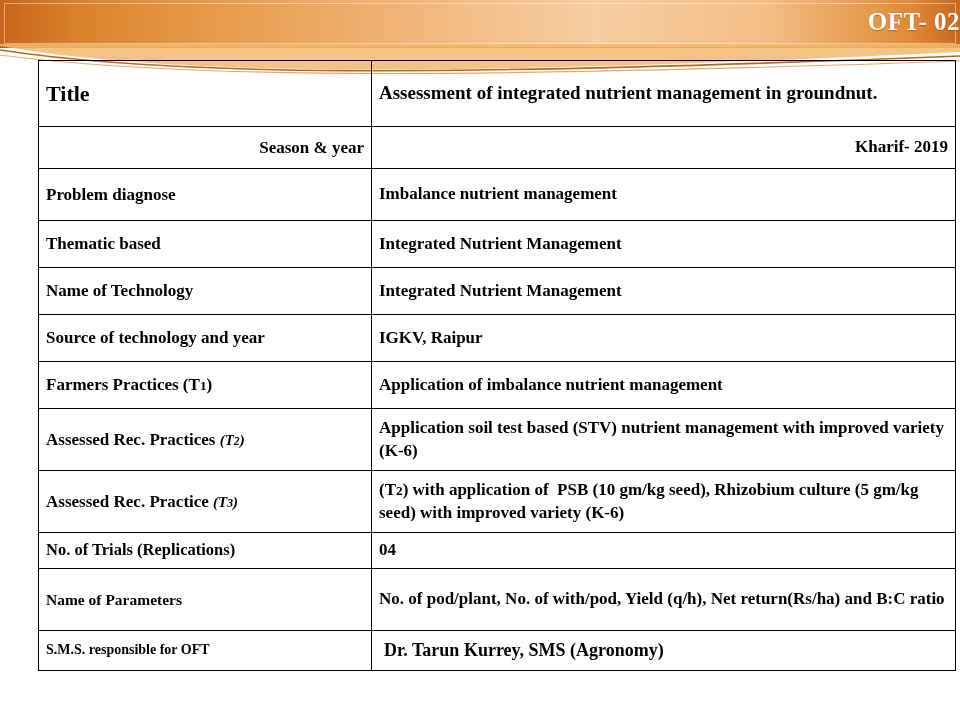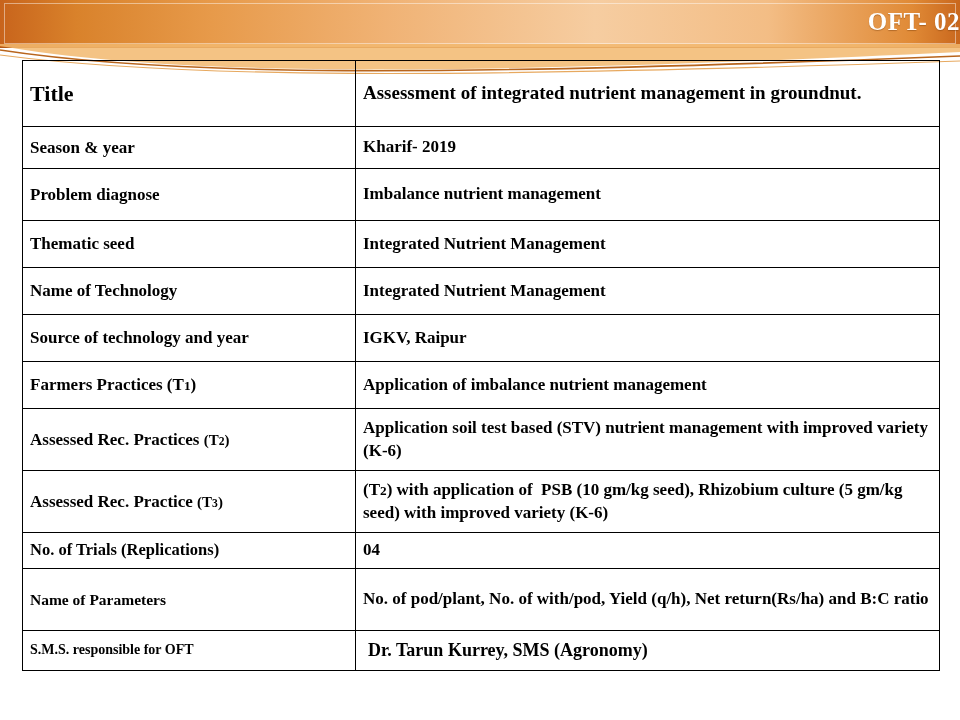--- a/index.html
+++ b/index.html
@@ -63,21 +63,21 @@
     left: 0;
     top: 44px;
     width: 960px;
     height: 34px;
     pointer-events: none;
   }
 
   
   .sheet {
     position: absolute;
-    left: 22px;
+    left: 38px;
     top: 60px;
     width: 918px;
   }
   table.oft {
     border-collapse: collapse;
     width: 918px;
     table-layout: fixed;
   }
   table.oft td {
     border: 1px solid #000000;
@@ -93,39 +93,39 @@
   }
   td.value {
     font-weight: bold;
     font-size: 17px;
     line-height: 1.3;
   }
   .r-title td.label { font-size: 22px; }
   .r-title td.value { font-size: 19px; }
   .r-title { height: 66px; }
 
-  .r-season { height: 42px; }
+  .r-season { height: 42px; text-align: right; }
   .r-problem { height: 52px; }
   .r-thematic { height: 47px; }
   .r-techname { height: 47px; }
   .r-source { height: 47px; padding-left: 19px; }
   .r-fp { height: 47px; }
   .r-t2 { height: 62px; }
   .r-t3 { height: 62px; }
   .r-trials { height: 36px; }
   .r-params { height: 62px; }
   .r-sms { height: 40px; }
 
   .r-trials td.label { font-size: 16.5px; }
   .r-params td.label { font-size: 15.5px; }
   .r-sms td.label { font-size: 14px; }
   .r-sms td.value { font-size: 18px; padding-left: 12px; }
 
   .sub { font-size: 0.78em; vertical-align: baseline; }
-  .smallcap { font-size: 0.88em; }
+  .smallcap { font-size: 0.88em; font-style: italic; }
 </style>
 </head>
 <body>
 
 <div class="banner">
   <div class="banner-inner"></div>
   <div class="banner-title">OFT- 02</div>
 </div>
 
 <svg class="swoosh" viewBox="0 0 960 34" preserveAspectRatio="none">
@@ -143,21 +143,21 @@
       </tr>
       <tr class="r-season">
         <td class="label">Season &amp; year</td>
         <td class="value">Kharif- 2019</td>
       </tr>
       <tr class="r-problem">
         <td class="label">Problem diagnose</td>
         <td class="value">Imbalance nutrient management</td>
       </tr>
       <tr class="r-thematic">
-        <td class="label">Thematic seed</td>
+        <td class="label">Thematic based</td>
         <td class="value">Integrated Nutrient Management</td>
       </tr>
       <tr class="r-techname">
         <td class="label">Name of Technology</td>
         <td class="value">Integrated Nutrient Management</td>
       </tr>
       <tr class="r-source">
         <td class="label">Source of technology and year</td>
         <td class="value">IGKV, Raipur</td>
       </tr>

